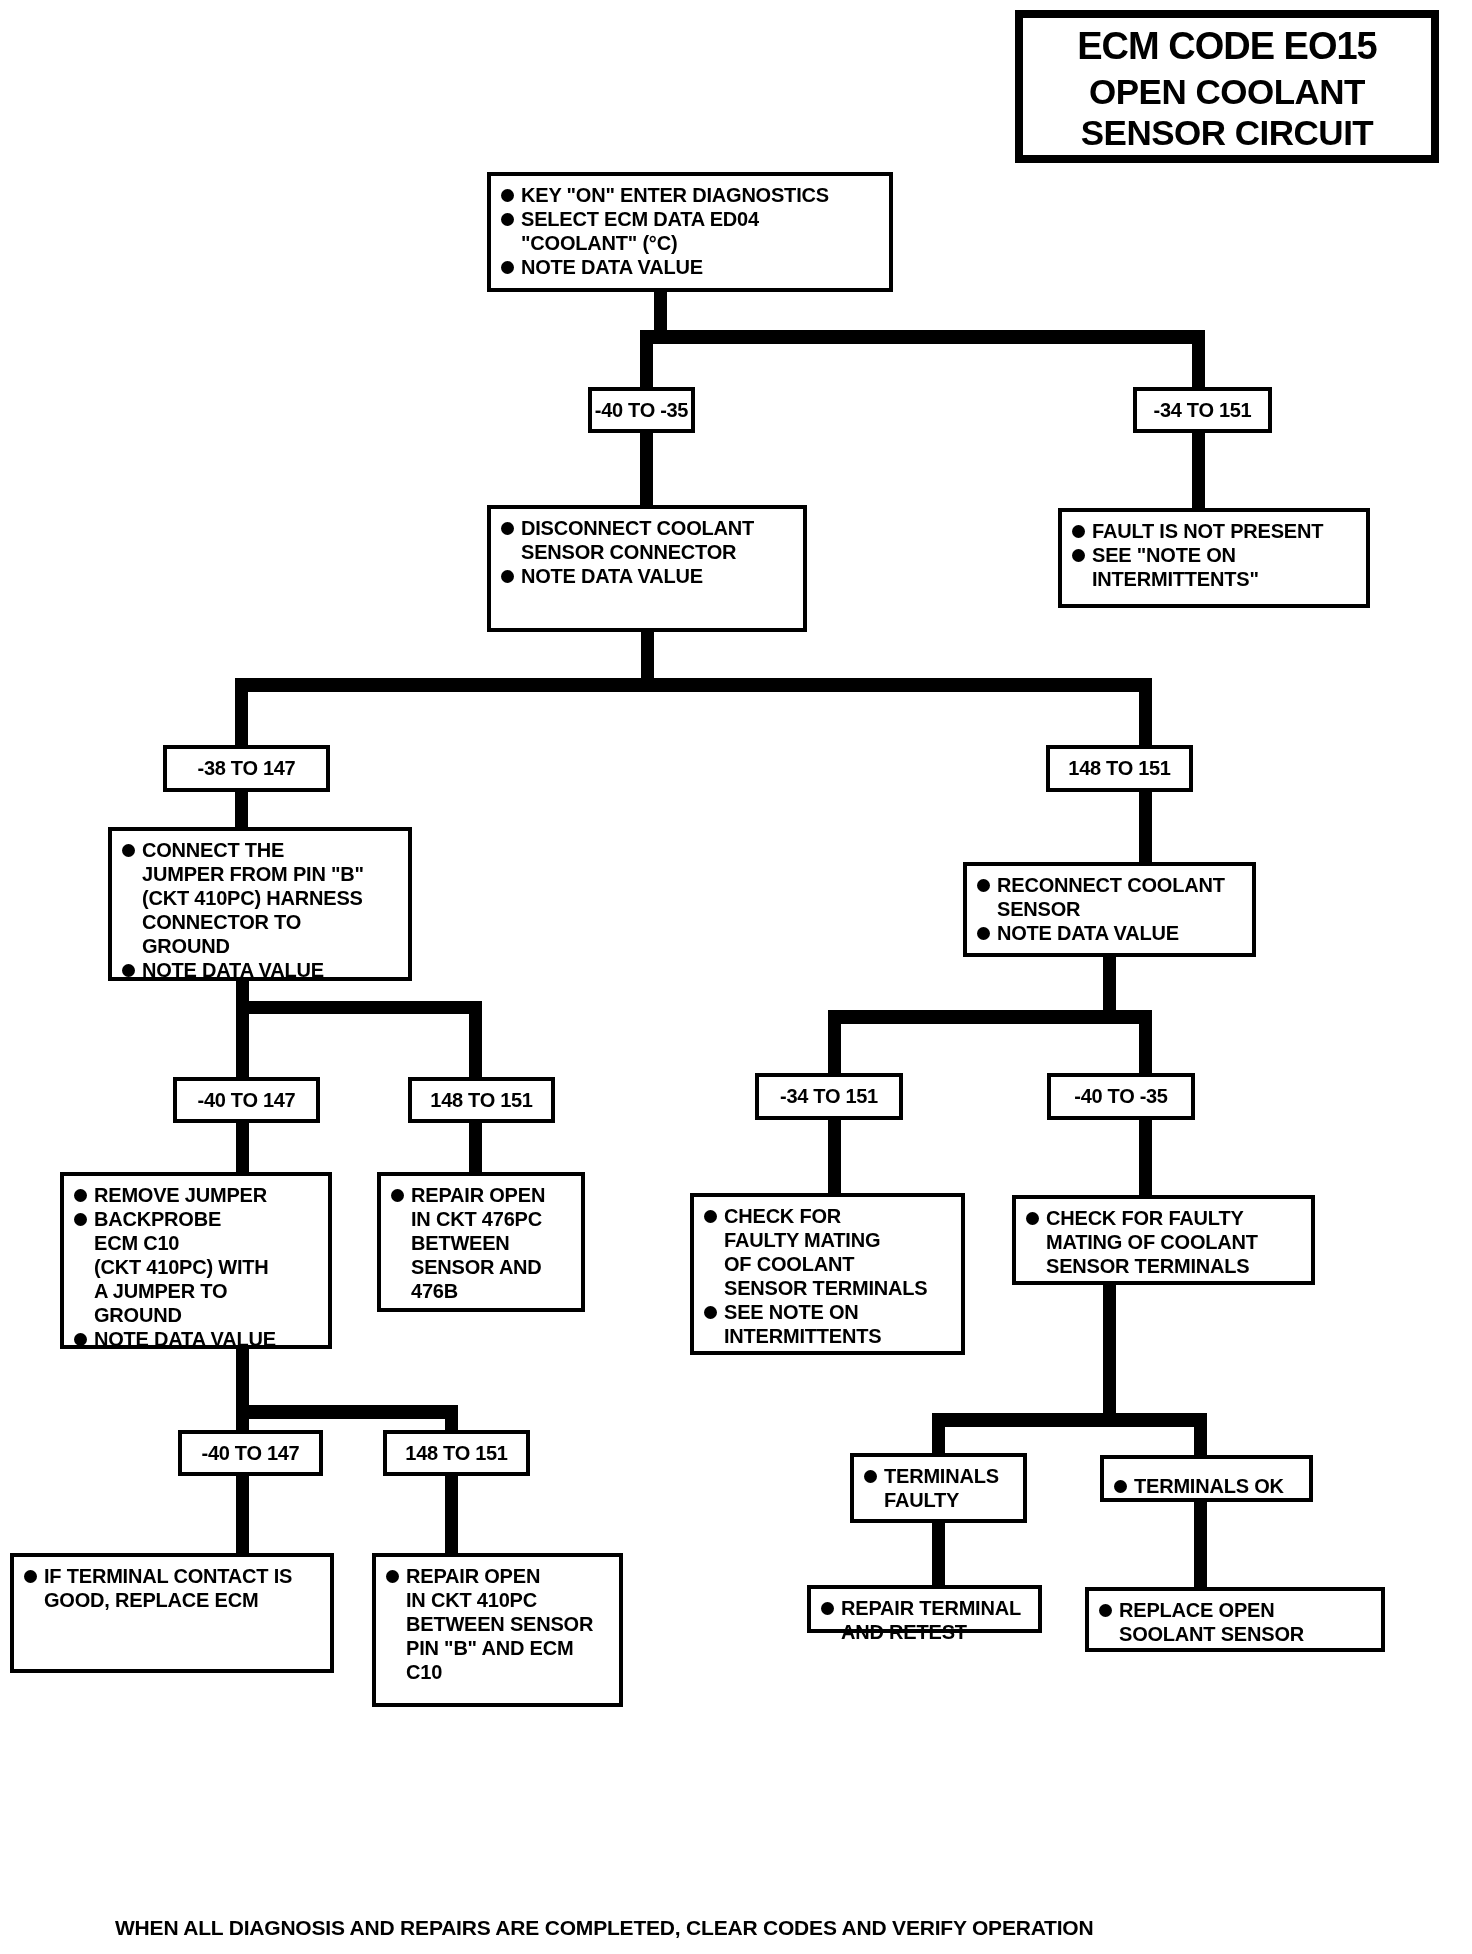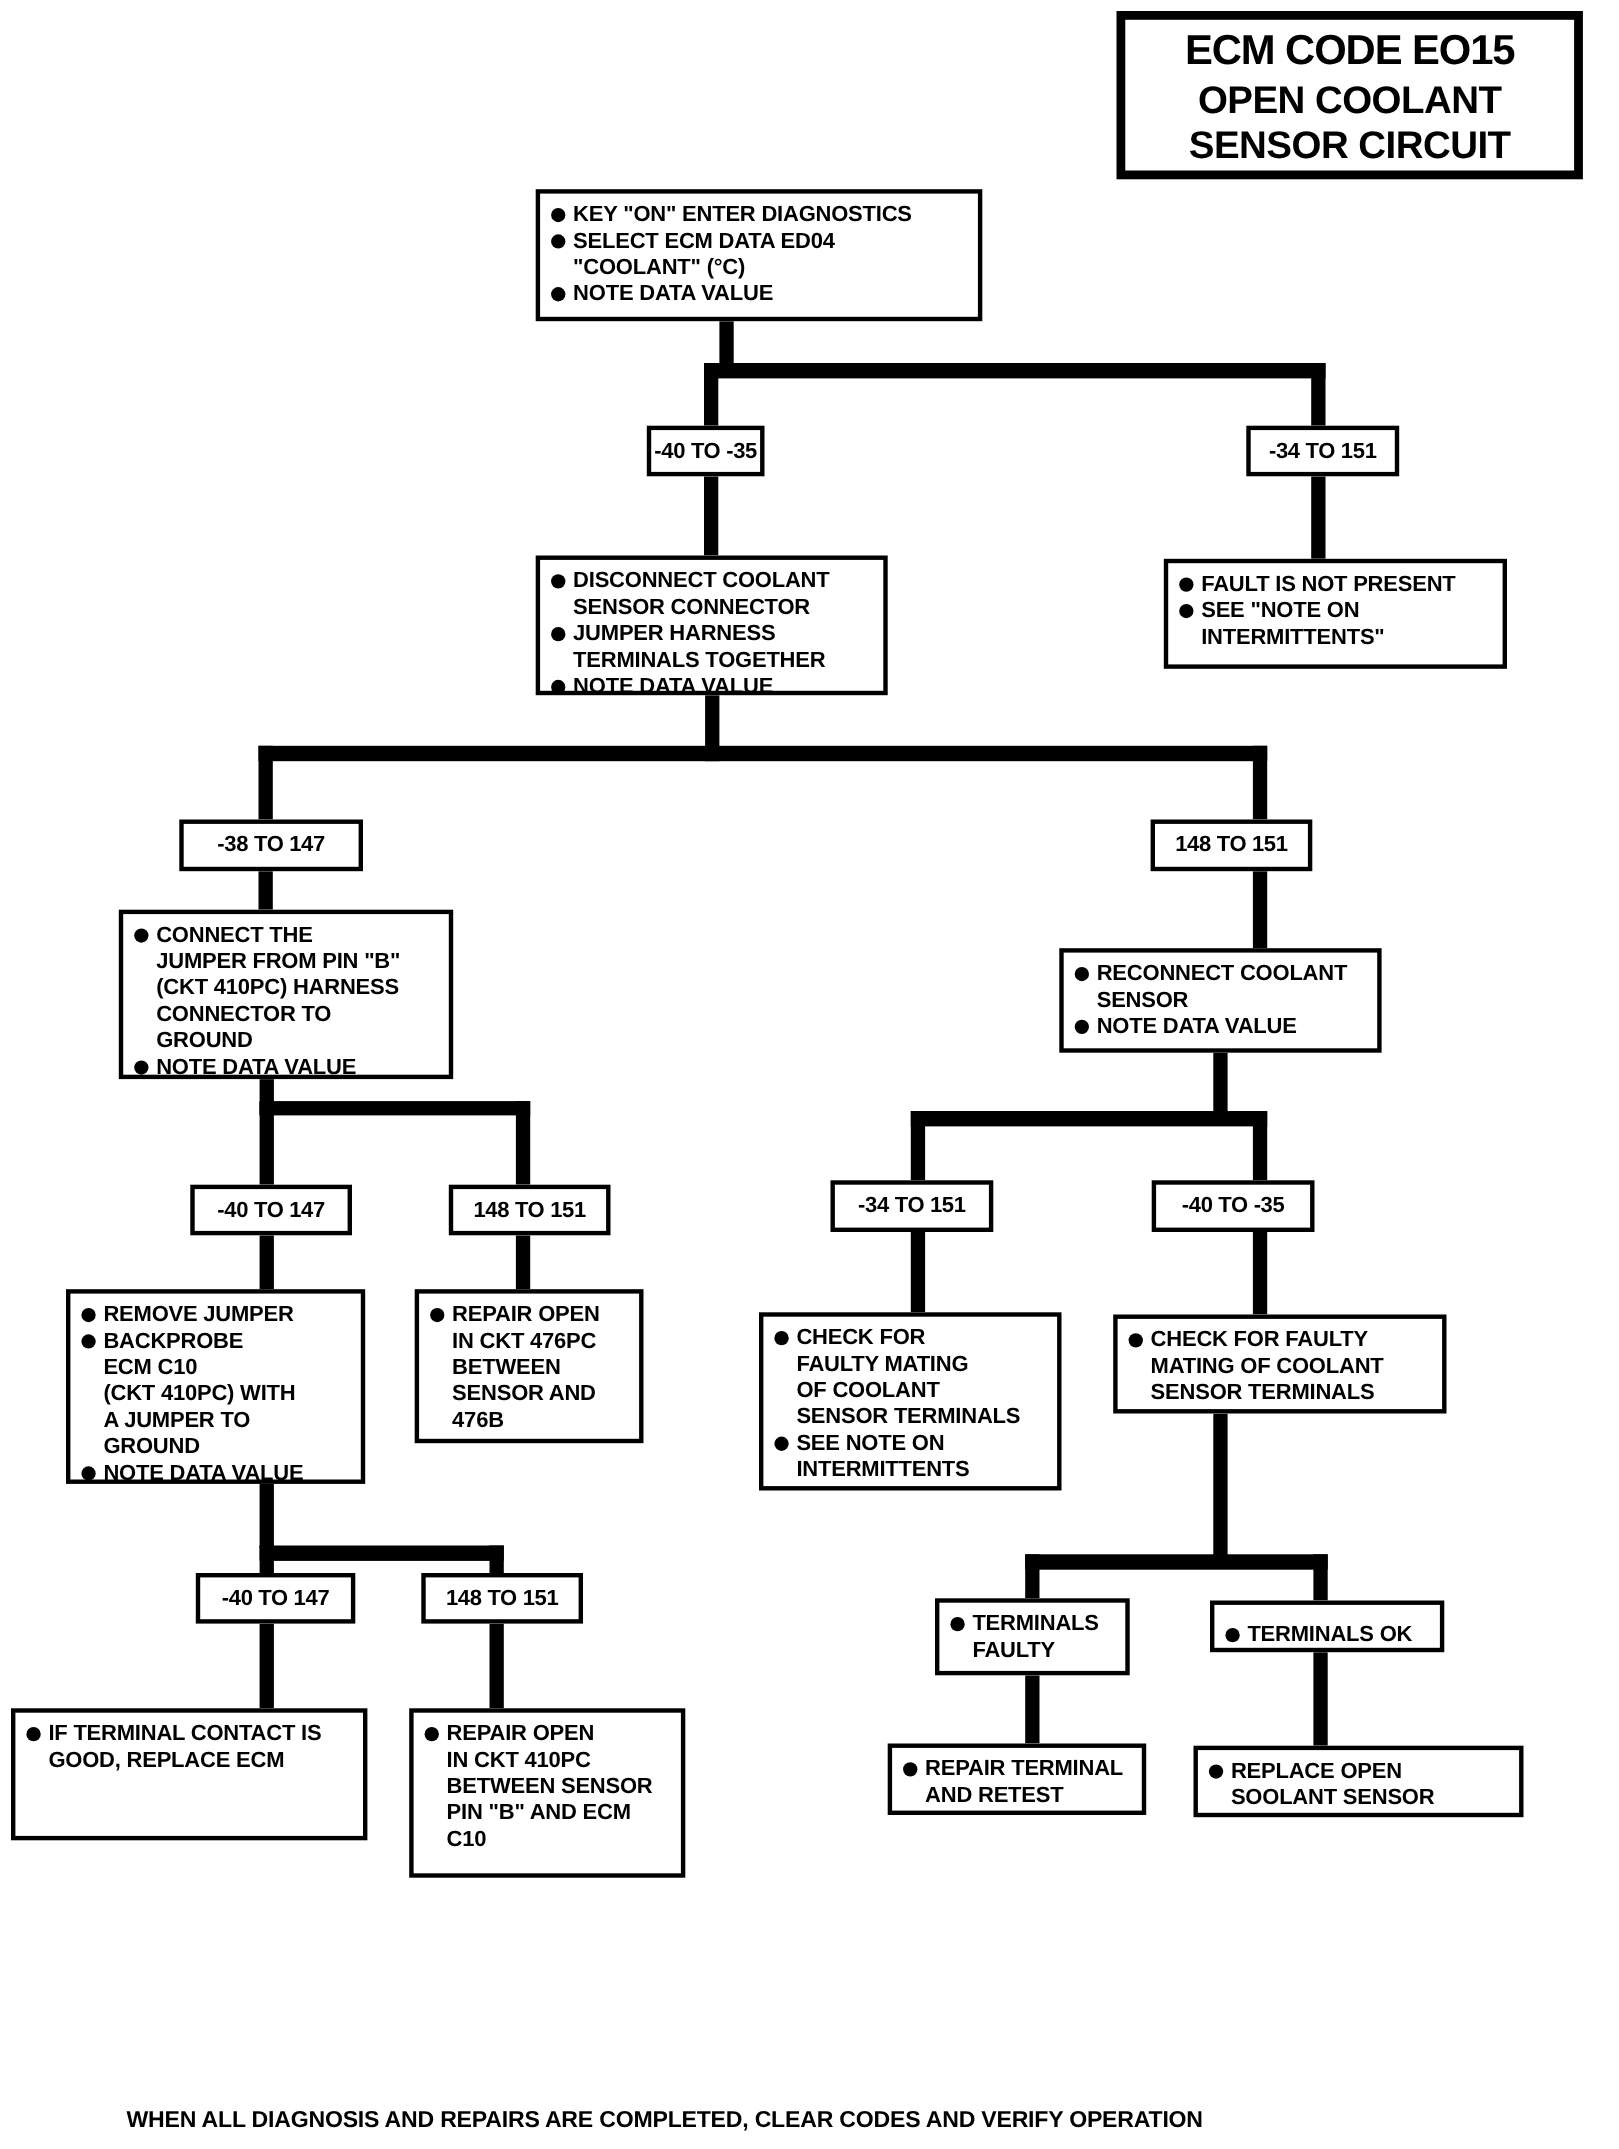--- a/index.html
+++ b/index.html
@@ -110,25 +110,20 @@
   <div class="rlabel" style="left:1133px;top:387px;width:139px;height:46px;">-34 TO 151</div>
 
   <div class="fbox" style="left:487px;top:505px;width:320px;height:127px;">
       <div class="bi">
         <span class="dot"></span>
         <span class="bt">DISCONNECT COOLANT
 SENSOR CONNECTOR</span>
       </div>
       <div class="bi">
         <span class="dot"></span>
-        <span class="bt">JUMPER HARNESS
-TERMINALS TOGETHER</span>
-      </div>
-      <div class="bi">
-        <span class="dot"></span>
         <span class="bt">NOTE DATA VALUE</span>
       </div>
     </div>
 
   <div class="fbox" style="left:1058px;top:508px;width:312px;height:100px;">
       <div class="bi">
         <span class="dot"></span>
         <span class="bt">FAULT IS NOT PRESENT</span>
       </div>
       <div class="bi">
@@ -257,21 +252,21 @@
       <div class="bi">
         <span class="dot"></span>
         <span class="bt">REPAIR OPEN
 IN CKT 410PC
 BETWEEN SENSOR
 PIN "B" AND ECM
 C10</span>
       </div>
     </div>
 
-  <div class="fbox" style="left:807px;top:1585px;width:235px;height:65px;">
+  <div class="fbox" style="left:807px;top:1585px;width:235px;height:48px;">
       <div class="bi">
         <span class="dot"></span>
         <span class="bt">REPAIR TERMINAL
 AND RETEST</span>
       </div>
     </div>
 
   <div class="fbox" style="left:1085px;top:1587px;width:300px;height:65px;">
       <div class="bi">
         <span class="dot"></span>

